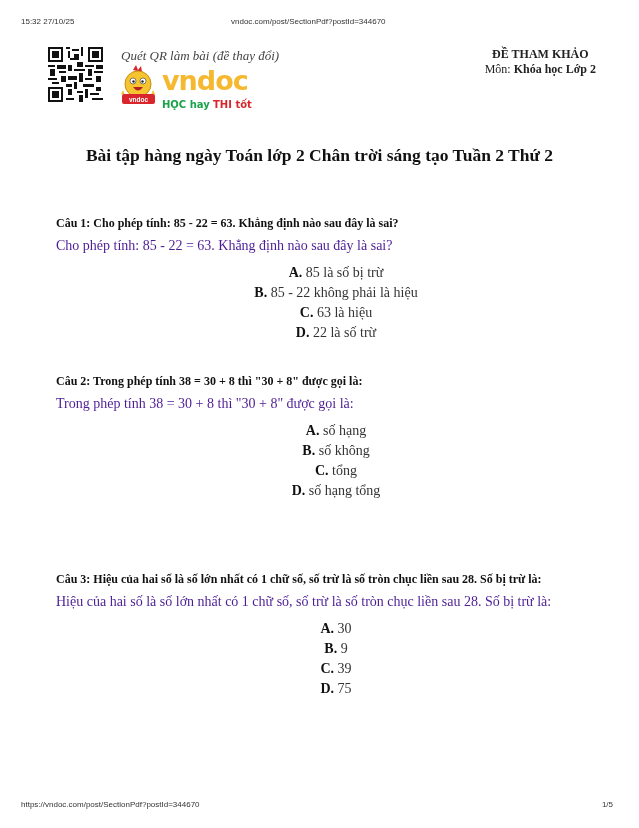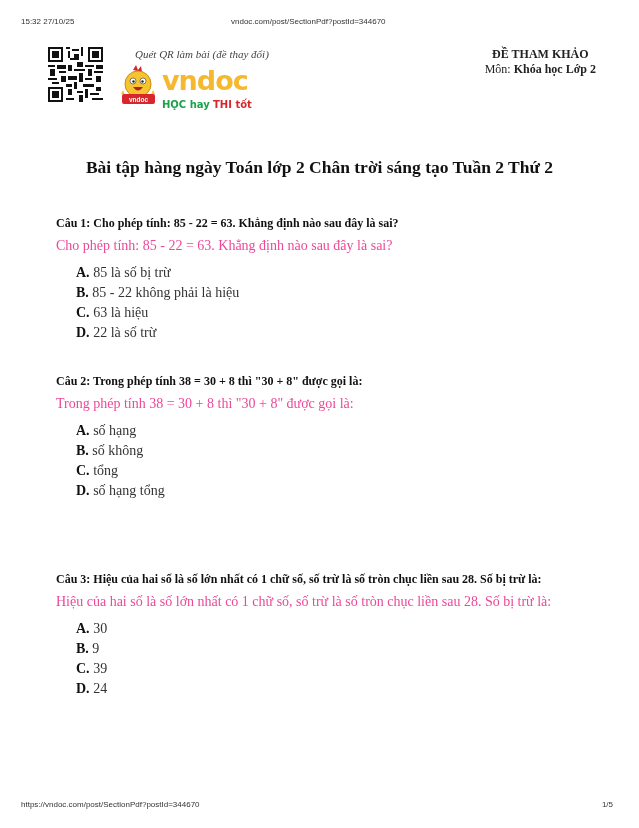--- a/index.html
+++ b/index.html
@@ -15,39 +15,39 @@
   .print-ftr { top: 800px; height: 12px; }
   .print-hdr .time { position: absolute; left: 21px; }
   .print-hdr .url { position: absolute; left: 231px; }
   .print-ftr .url { position: absolute; left: 21px; }
   .print-ftr .page { position: absolute; right: 26px; }
 
   .qr {
     position: absolute; left: 48px; top: 47px; width: 55px; height: 55px;
   }
   .qr-caption {
-    position: absolute; left: 135px; top: 48px; font-style: italic; font-size: 11px; color: #444; font-family: Liberation Serif, serif;
+    position: absolute; left: 121px; top: 48px; font-style: italic; font-size: 13px; color: #444; font-family: Liberation Serif, serif;
   }
   .logo { position: absolute; left: 121px; top: 64px; width: 145px; height: 48px; }
 
   .right-hdr {
     position: absolute; right: 43px; top: 47px; text-align: right; font-size: 12px;
   }
   .right-hdr .badge { font-weight: bold; display: block; text-align: center; }
   .right-hdr .subj b { font-weight: bold; }
 
   .title {
-    position: absolute; left: 0; width: 639px; top: 157px; text-align: center;
+    position: absolute; left: 0; width: 639px; top: 145px; text-align: center;
     font-weight: bold; font-size: 17.5px; color: #111;
   }
 
   .q { position: absolute; left: 56px; width: 540px; }
   .q .qh { font-weight: bold; font-size: 12px; color: #111; line-height: 18px; margin: 0; }
-  .q .qb { font-size: 14px; line-height: 17px; margin: 5px 0 9px 0; color: #ec4899; }
-  .q ul { list-style: none; margin: 0; padding: 0 0 0 20px; }
+  .q .qb { font-size: 14px; line-height: 17px; margin: 5px 0 9px 0; color: #4c1d95; }
+  .q ul { list-style: none; margin: 0; padding: 0 0 0 20px; text-align: center; }
   .q li { font-size: 14px; line-height: 20px; color: #333; }
   .q li .lbl { font-weight: bold; color: #111; }
 </style>
 </head>
 <body>
 
 <div class="print-hdr">
   <span class="time">15:32 27/10/25</span>
   <span class="url">vndoc.com/post/SectionPdf?postId=344670</span>
 </div>
@@ -156,20 +156,20 @@
   </ul>
 </div>
 
 <div class="q" style="top:570px;">
   <p class="qh">Câu 3: Hiệu của hai số là số lớn nhất có 1 chữ số, số trừ là số tròn chục liền sau 28. Số bị trừ là:</p>
   <p class="qb">Hiệu của hai số là số lớn nhất có 1 chữ số, số trừ là số tròn chục liền sau 28. Số bị trừ là:</p>
   <ul>
     <li><span class="lbl">A.</span> <span>30</span></li>
     <li><span class="lbl">B.</span> <span>9</span></li>
     <li><span class="lbl">C.</span> <span>39</span></li>
-    <li><span class="lbl">D.</span> <span>24</span></li>
+    <li><span class="lbl">D.</span> <span>75</span></li>
   </ul>
 </div>
 
 <div class="print-ftr">
   <span class="url">https://vndoc.com/post/SectionPdf?postId=344670</span>
   <span class="page">1/5</span>
 </div>
 
 </body></html>

